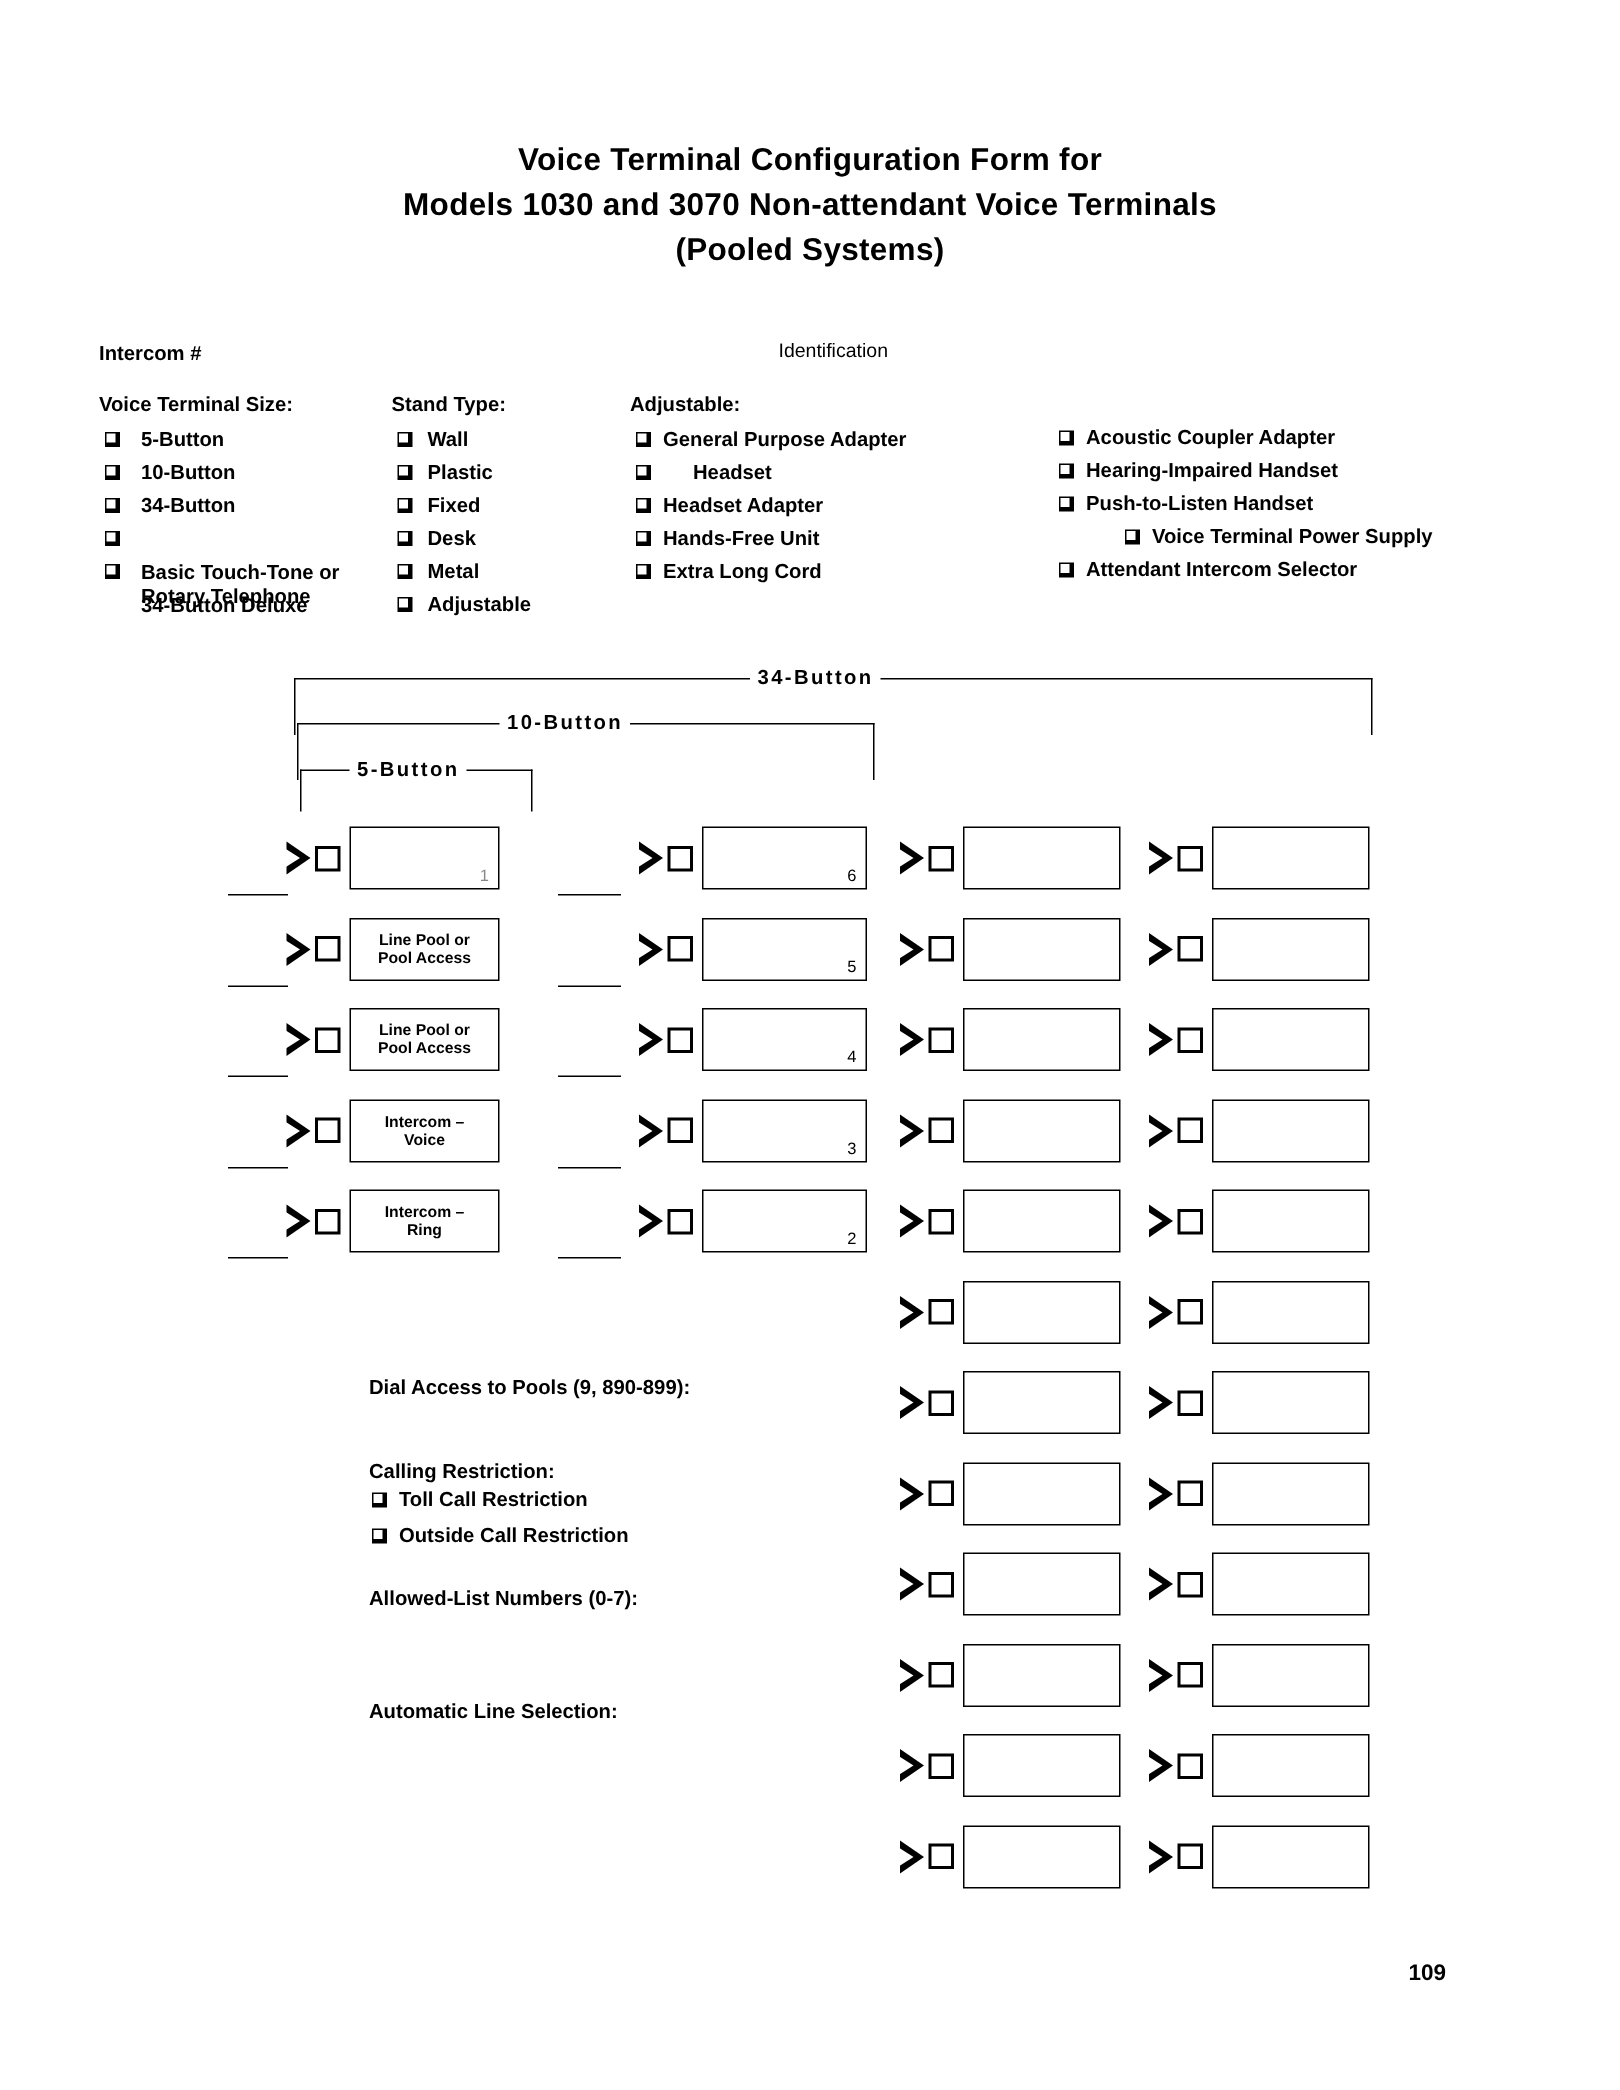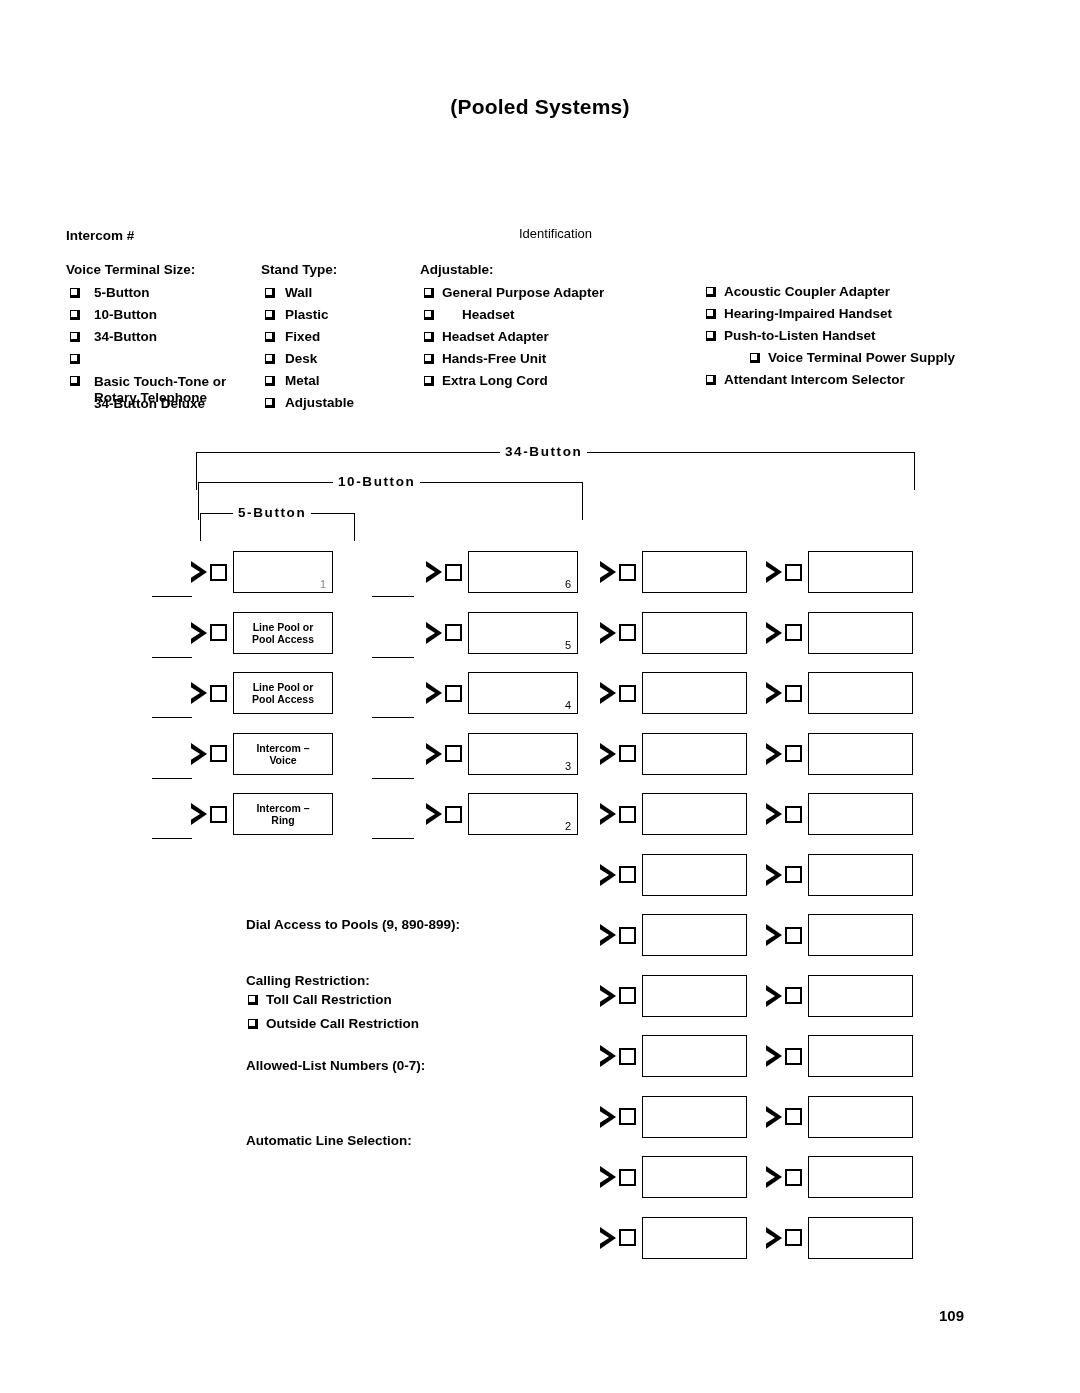--- a/index.html
+++ b/index.html
@@ -176,20 +176,22 @@
     font-weight: bold;
     line-height: 1;
   }
 </style>
 </head>
 <body>
 
 <div id="page">
 
   <div class="title-block">
+    <div class="title-line">Voice Terminal Configuration Form for</div>
+    <div class="title-line">Models 1030 and 3070 Non-attendant Voice Terminals</div>
     <div class="title-line">(Pooled Systems)</div>
   </div>
 
   <div class="lbl" style="left:66px; top:229px;">Intercom  #</div>
   <div class="lbl-reg" style="left:519px; top:227px;">Identification</div>
 
   <div class="lbl" style="left:66px; top:263px;">Voice Terminal Size:</div>
   <div id="vts-options">
       <div class="cbrow" style="left: 70px; top: 286px;">
         <span class="cbox"></span>

